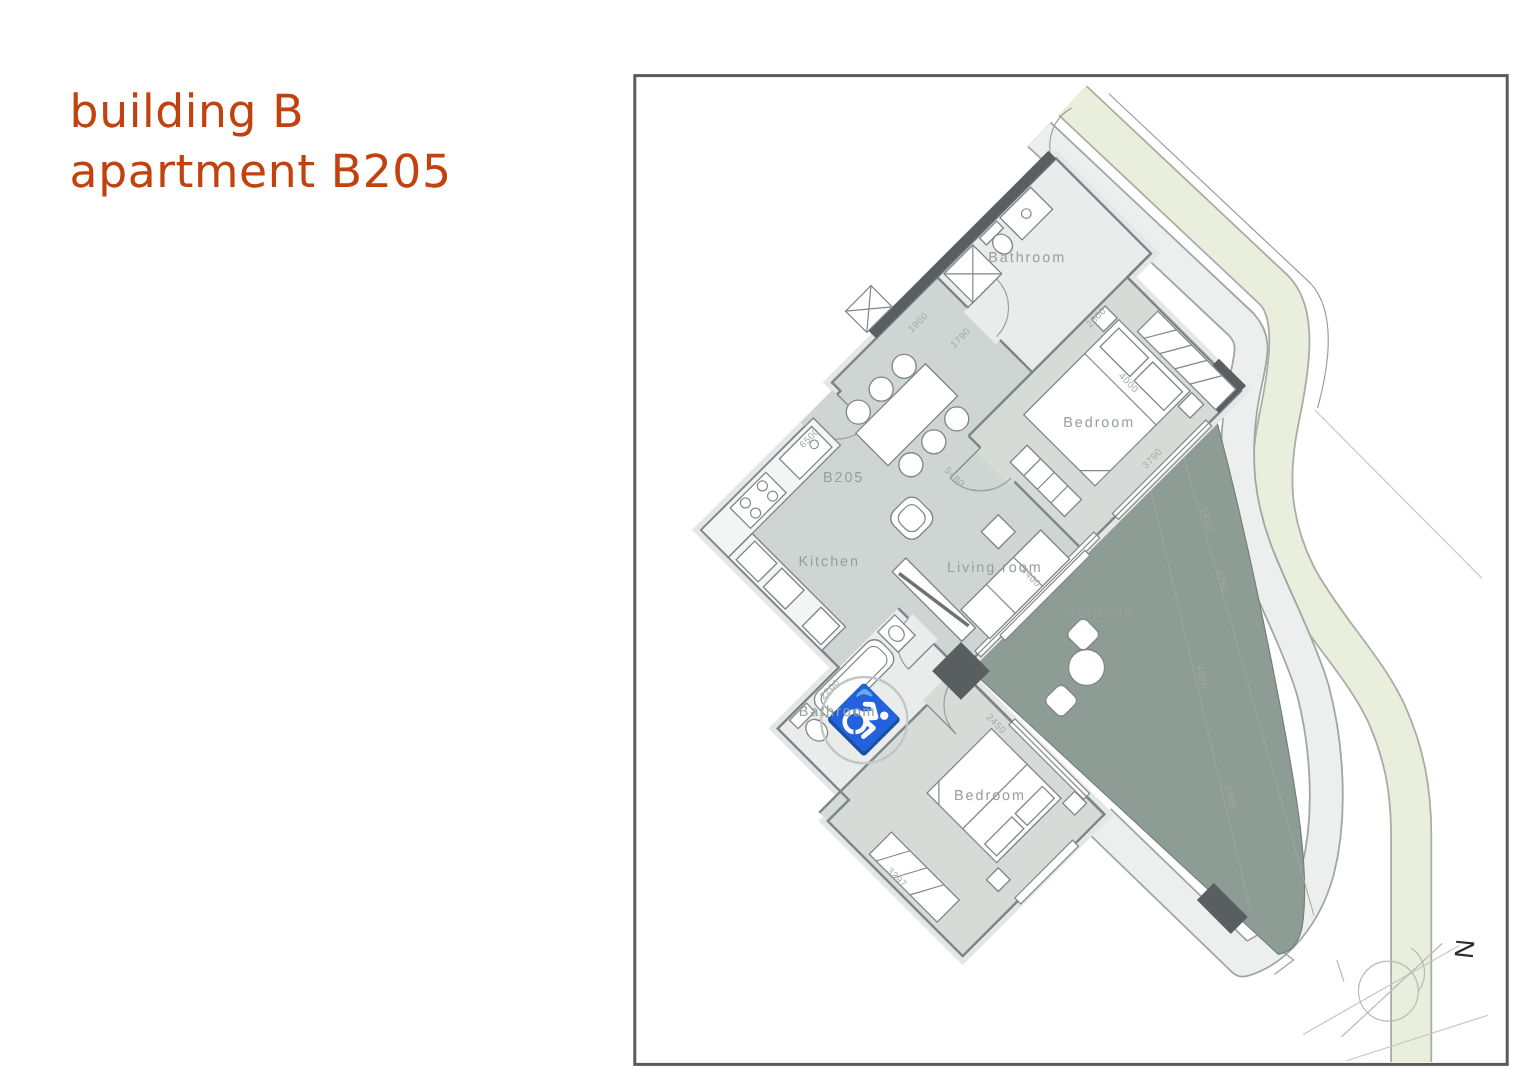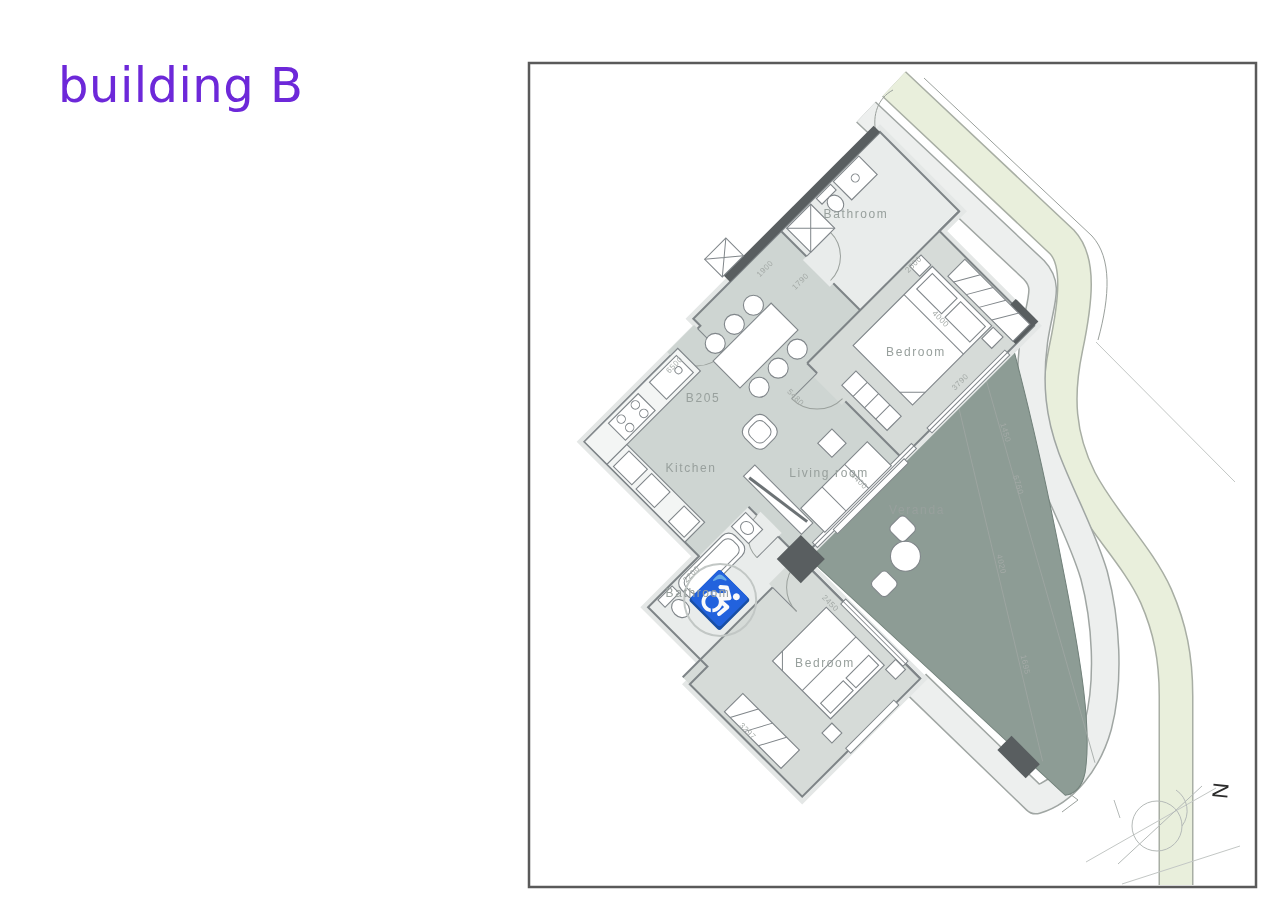--- a/index.html
+++ b/index.html
@@ -1,32 +1,33 @@
 <!DOCTYPE html>
 <html><head>
 <meta charset="utf-8">
 <style>
   html,body{margin:0;padding:0;background:#ffffff;}
   body{width:1280px;height:902px;position:relative;font-family:"Liberation Sans",sans-serif;overflow:hidden;}
-  .sheet-title{position:absolute;left:58px;top:54px;color:#6d28d9;font-family:"DejaVu Sans","Liberation Sans",sans-serif;
-    font-size:48px;font-weight:500;line-height:1.32;letter-spacing:.5px;}
+  .sheet-title{position:absolute;left:58px;top:68px;color:#c2410c;font-family:"DejaVu Sans","Liberation Sans",sans-serif;
+    font-size:38px;font-weight:500;line-height:1.32;letter-spacing:.5px;}
   svg{position:absolute;left:0;top:0;}
   text{font-family:"Liberation Sans",sans-serif;}
   .roomlbl{fill:#98a09d;font-size:12px;letter-spacing:1.6px;}
   .dim{fill:#a4aaa7;font-size:8px;letter-spacing:.5px;}
   .furn{fill:#ffffff;stroke:#80868a;stroke-width:1.1;}
   .furnline{stroke:#80868a;stroke-width:1;fill:none;}
   .wall{stroke:#7e8487;stroke-width:2;fill:none;}
   .thin{stroke:#9aa09c;stroke-width:1;fill:none;}
 </style>
 </head>
 <body>
 
 <div class="sheet-title">
   <div>building B</div>
+  <div>apartment B205</div>
 </div>
 
 <svg width="1280" height="902" viewBox="0 0 1280 902">
   <defs>
     <clipPath id="frameclip">
         <rect x="531" y="65" width="723" height="820"></rect>
       </clipPath>
   </defs>
 
   <rect x="529" y="63" width="727" height="824" fill="#ffffff" stroke="#5a5a5a" stroke-width="2.5"></rect>

